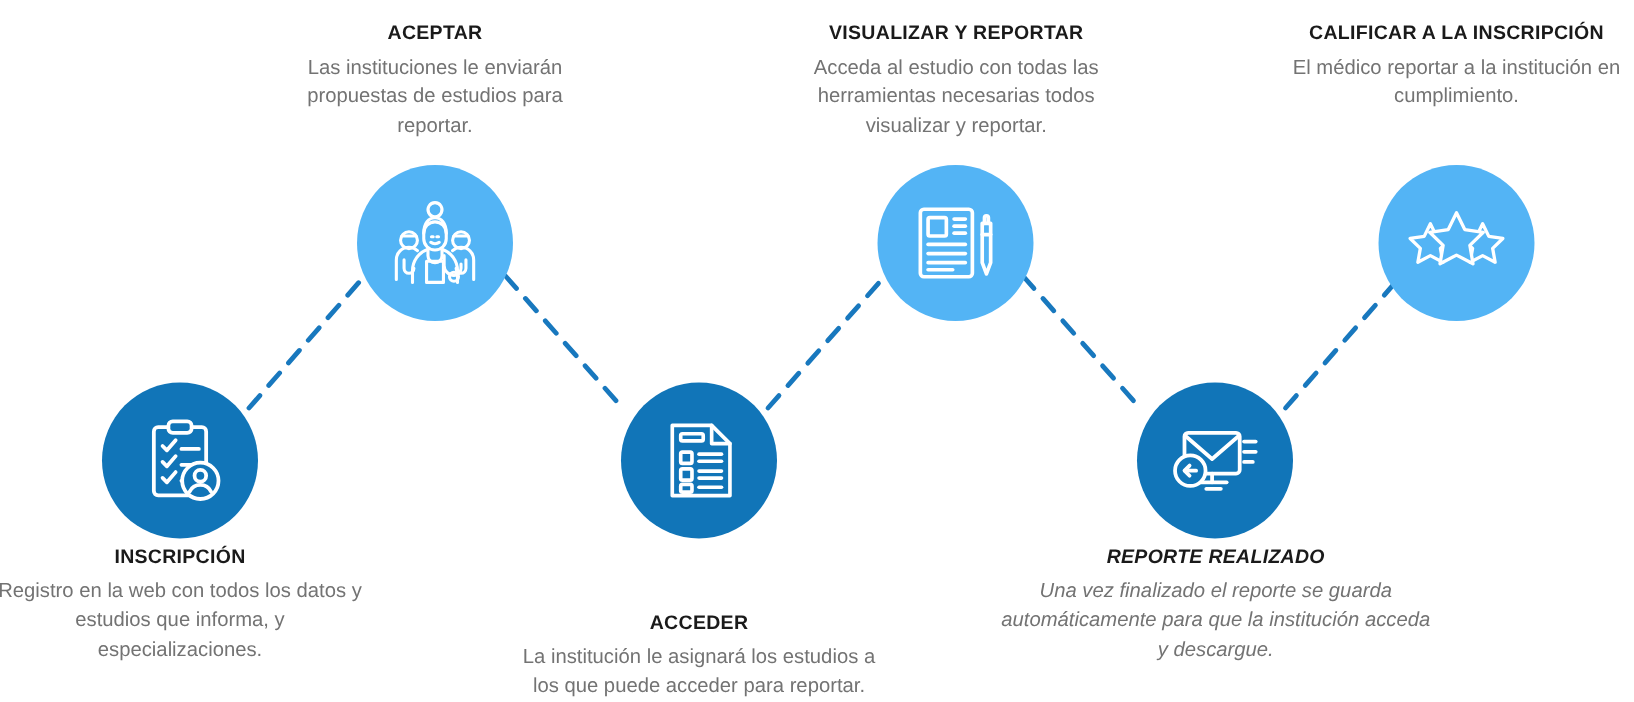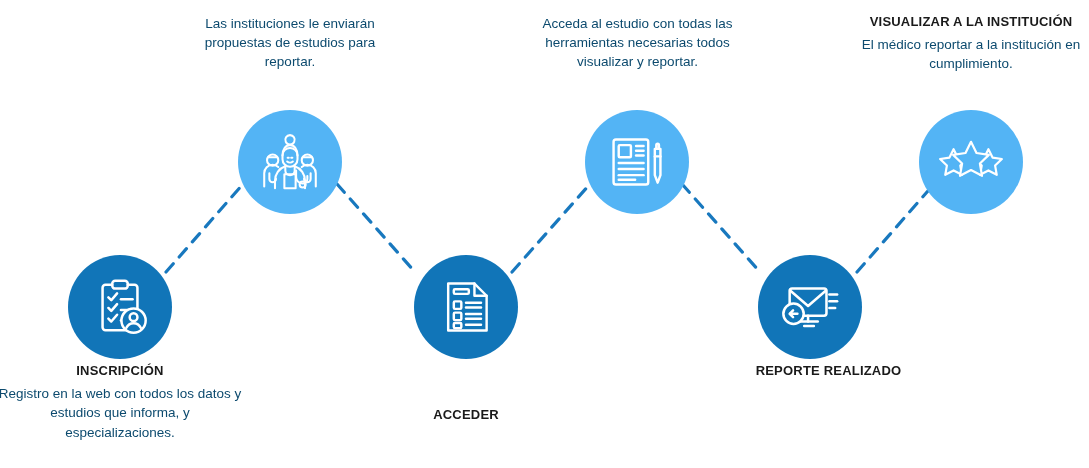--- a/index.html
+++ b/index.html
@@ -54,21 +54,21 @@
     letter-spacing: 0.2px;
     line-height: 1.25;
     margin: 0 0 5px 0;
     color: #1a1a1a;
   }
   .step-desc {
     font-size: 13.5px;
     font-weight: normal;
     line-height: 1.42;
     margin: 0;
-    color: #0c4a6e;
+    color: #737373;
   }
 </style>
 </head>
 <body>
 
 <div id="canvas">
 
   <svg class="connector-layer" viewBox="0 0 1089 468" width="1089" height="468" aria-hidden="true">
     <g stroke="#1878BE" stroke-width="3.2" stroke-linecap="round" fill="none" stroke-dasharray="11 9">
       <path d="M 166 272 L 243 184"></path>
@@ -126,20 +126,21 @@
         <path d="M27 36.5 a16 16 0 0 0 -11 15.5 V60"></path>
         <path d="M37 36.5 a16 16 0 0 1 11 15.5 V60"></path>
         <path d="M26 45 h12 v15 h-12 z"></path>
 
         <path d="M38.5 41 v7 a7 7 0 0 0 7 7 a5 5 0 0 0 5 -5 v-3"></path>
         <circle cx="45.5" cy="56" r="3.2"></circle>
       </svg>
     </span>
   </div>
   <div class="textblock" style="left:185px; top:14px; width:210px;">
+    <p class="step-title">ACEPTAR</p>
     <p class="step-desc">Las instituciones le enviarán propuestas de estudios para reportar.</p>
   </div>
 
   <div class="node" style="left:414px; top:255px; width:104px; height:104px; background:#1175B8;">
     <span>
       <svg width="60" height="60" viewBox="0 0 64 64" fill="none" stroke="#ffffff" stroke-width="2.6" stroke-linecap="round" stroke-linejoin="round">
         <path d="M13 7 H41 L54 20 V57 H13 Z"></path>
         <path d="M41 7 V20 H54"></path>
         <rect x="19" y="13" width="16" height="5" rx="1.2"></rect>
         <rect x="19" y="26" width="8" height="8" rx="1.2"></rect>
@@ -148,20 +149,21 @@
         <path d="M32 27.5 H48"></path>
         <path d="M32 32.5 H48"></path>
         <path d="M32 39.5 H48"></path>
         <path d="M32 44.5 H48"></path>
         <path d="M32 51 H48"></path>
       </svg>
     </span>
   </div>
   <div class="textblock" style="left:346px; top:363px; width:240px;margin-top:44px;">
     <p class="step-title">ACCEDER</p>
+    <p class="step-desc">La institución le asignará los estudios a los que puede acceder para reportar.</p>
   </div>
 
   <div class="node" style="left:585px; top:110px; width:104px; height:104px; background:#53B4F5;">
     <span>
       <svg width="60" height="60" viewBox="0 0 64 64" fill="none" stroke="#ffffff" stroke-width="2.6" stroke-linecap="round" stroke-linejoin="round">
         <rect x="7" y="8" width="37" height="48" rx="2.5"></rect>
         <rect x="12.5" y="14" width="13" height="13" rx="1.2"></rect>
         <path d="M31 15 H39"></path>
         <path d="M31 20 H39"></path>
         <path d="M31 25 H39"></path>
@@ -170,51 +172,53 @@
         <path d="M12.5 46 H39"></path>
         <path d="M12.5 51 H30"></path>
 
         <path d="M51 18 h6 v28 l-3 8 l-3 -8 z"></path>
         <path d="M51 26 h6"></path>
         <path d="M52.6 18 v-4 a1.4 1.4 0 0 1 2.8 0 v4"></path>
       </svg>
     </span>
   </div>
   <div class="textblock" style="left:520px; top:14px; width:235px;">
+    <p class="step-title">VISUALIZAR Y REPORTAR</p>
     <p class="step-desc">Acceda al estudio con todas las herramientas necesarias todos visualizar y reportar.</p>
   </div>
 
   <div class="node" style="left:758px; top:255px; width:104px; height:104px; background:#1175B8;">
     <span>
       <svg width="62" height="62" viewBox="0 0 64 64" fill="none" stroke="#ffffff" stroke-width="2.6" stroke-linecap="round" stroke-linejoin="round">
         <rect x="11" y="13" width="38" height="28" rx="2.5"></rect>
         <path d="M11.5 15 L30 31 L48.5 15"></path>
         <path d="M52 19 H60"></path>
         <path d="M52 26 H60"></path>
         <path d="M52 33 H58"></path>
         <path d="M22 47 H40"></path>
         <path d="M26 51.5 H36"></path>
         <path d="M30 41 v6"></path>
         <circle cx="15" cy="39" r="10.5" fill="#1175B8"></circle>
         <path d="M19 39 H11.5"></path>
         <path d="M14.5 35.5 L11 39 l3.5 3.5"></path>
       </svg>
     </span>
   </div>
-  <div class="textblock" style="left:681px; top:363px; width:295px;">
+  <div class="textblock" style="left:663px; top:363px; width:295px;font-style:italic;">
     <p class="step-title">REPORTE REALIZADO</p>
+    <p class="step-desc">Una vez finalizado el reporte se guarda automáticamente para que la institución acceda y descargue.</p>
   </div>
 
   <div class="node" style="left:919px; top:110px; width:104px; height:104px; background:#53B4F5;">
     <span>
       <svg width="66" height="66" viewBox="0 0 72 64" fill="none" stroke="#ffffff" stroke-width="2.4" stroke-linecap="round" stroke-linejoin="round">
         <path d="M17 18 l4.5 9.2 l10.2 1.5 l-7.4 7.2 l1.8 10.1 l-9.1 -4.8 l-9.1 4.8 l1.8 -10.1 l-7.4 -7.2 l10.2 -1.5 z"></path>
         <path d="M55 18 l4.5 9.2 l10.2 1.5 l-7.4 7.2 l1.8 10.1 l-9.1 -4.8 l-9.1 4.8 l1.8 -10.1 l-7.4 -7.2 l10.2 -1.5 z"></path>
         <path d="M36 10 l6 12.2 l13.5 2 l-9.8 9.5 l2.3 13.4 l-12 -6.3 l-12 6.3 l2.3 -13.4 l-9.8 -9.5 l13.5 -2 z" fill="#53B4F5"></path>
       </svg>
     </span>
   </div>
   <div class="textblock" style="left:855px; top:14px; width:232px;">
-    <p class="step-title">VISUALIZAR A LA INSTITUCIÓN</p>
+    <p class="step-title">CALIFICAR A LA INSCRIPCIÓN</p>
     <p class="step-desc">El médico reportar a la institución en cumplimiento.</p>
   </div>
 
 </div>
 
 </body></html>

